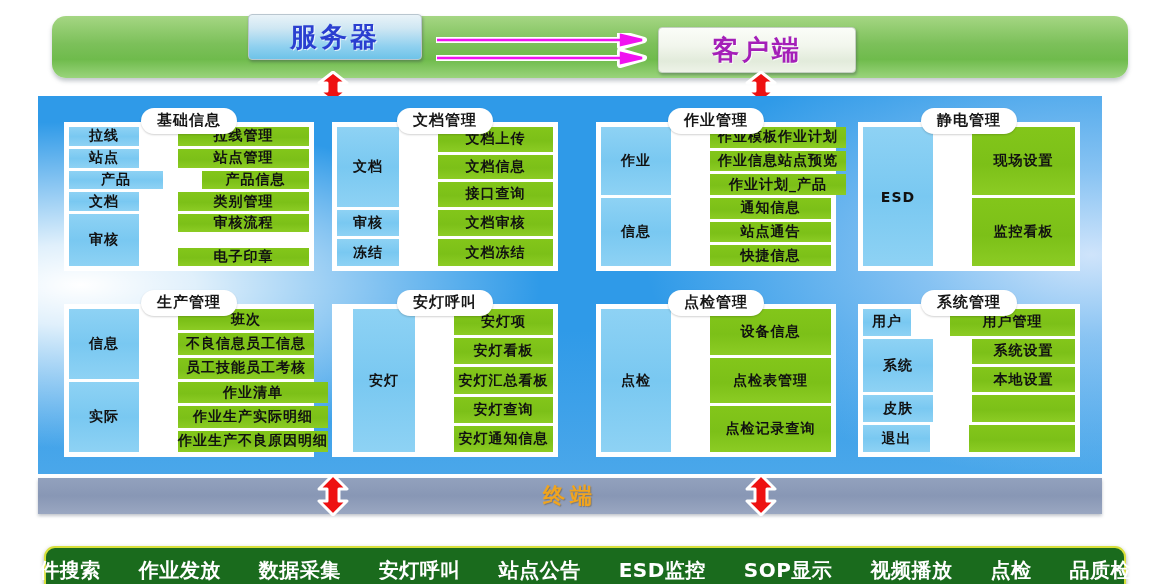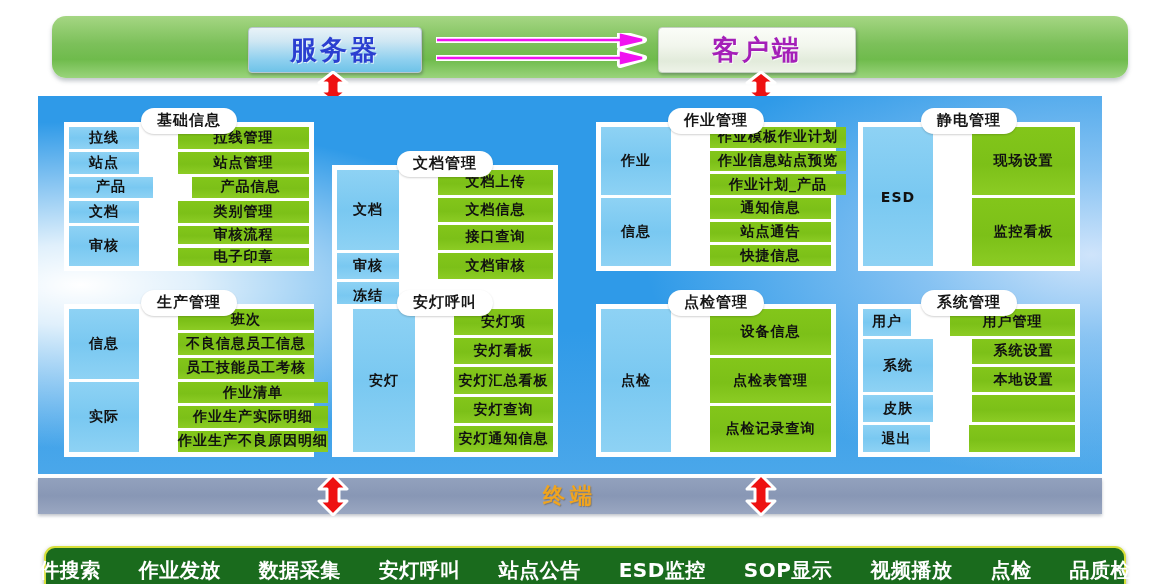--- a/index.html
+++ b/index.html
@@ -22,21 +22,21 @@
     top: 16px;
     width: 1076px;
     height: 62px;
     background: linear-gradient(to bottom, #a5d683 0%, #7cc05a 45%, #6fbb4c 70%, #9ad47c 100%);
     border-radius: 14px;
     box-shadow: 0 3px 4px rgba(120,130,140,0.45);
   }
   #server-box {
     position: absolute;
     left: 248px;
-    top: 27px;
+    top: 14px;
     width: 172px;
     height: 44px;
     border-radius: 4px;
     border: 1px solid #b9c6cf;
     background: linear-gradient(to bottom, #e9f3f8 0%, #cfe7f3 30%, #8fd0ef 72%, #6ec3e8 100%);
     box-shadow: 1px 2px 3px rgba(60,70,80,0.4);
     display: flex; align-items: center; justify-content: center;
   }
   #server-box .lbl {
     font-family: "DejaVu Serif", "Liberation Serif", serif;
@@ -258,50 +258,50 @@
       </div>
       <div class="grp">
         <div class="grp-label" style="width:70px;">站点</div>
         <div class="grp-items">
           <div class="item">
               <span class="sub">站点管理</span>
             </div>
         </div>
       </div>
       <div class="grp">
-        <div class="grp-label" style="width:84px;">产品</div>
+        <div class="grp-label" style="width:94px;">产品</div>
         <div class="grp-items">
           <div class="item">
               <span class="sub">产品信息</span>
             </div>
         </div>
       </div>
       <div class="grp">
         <div class="grp-label" style="width:70px;">文档</div>
         <div class="grp-items">
           <div class="item">
               <span class="sub">类别管理</span>
             </div>
         </div>
       </div>
       <div class="grp" style="flex:1.75;">
         <div class="grp-label" style="width:70px;">审核</div>
-        <div class="grp-items" style="gap:4px;border-radius:17px;">
+        <div class="grp-items" style="gap:16px;border-radius:17px;">
           <div class="item" style="align-items:flex-end;">
               <span class="sub">审核流程</span>
             </div>
           <div class="item" style="align-items:flex-start;">
               <span class="sub">电子印章</span>
             </div>
         </div>
       </div>
     </div>
   </div>
 
-  <div class="module" style="left:294px; top:12px; width:226px; height:163px;margin-top:43px;">
+  <div class="module" style="left:294px; top:12px; width:226px; height:163px;">
     <div class="module-title">文档管理</div>
     <div class="module-body">
       <div class="grp" style="flex:3;">
         <div class="grp-label" style="width:62px;">文档</div>
         <div class="grp-items">
           <div class="item">
               <span class="sub">文档上传</span>
             </div>
           <div class="item">
               <span class="sub">文档信息</span>
@@ -314,20 +314,25 @@
       <div class="grp">
         <div class="grp-label" style="width:62px;">审核</div>
         <div class="grp-items">
           <div class="item">
               <span class="sub">文档审核</span>
             </div>
         </div>
       </div>
       <div class="grp">
         <div class="grp-label" style="width:62px;">冻结</div>
+        <div class="grp-items">
+          <div class="item">
+              <span class="sub">文档冻结</span>
+            </div>
+        </div>
       </div>
     </div>
   </div>
 
   <div class="module" style="left:558px; top:12px; width:240px; height:163px;">
     <div class="module-title">作业管理</div>
     <div class="module-body">
       <div class="grp">
         <div class="grp-label" style="width:70px;">作业</div>
         <div class="grp-items">

